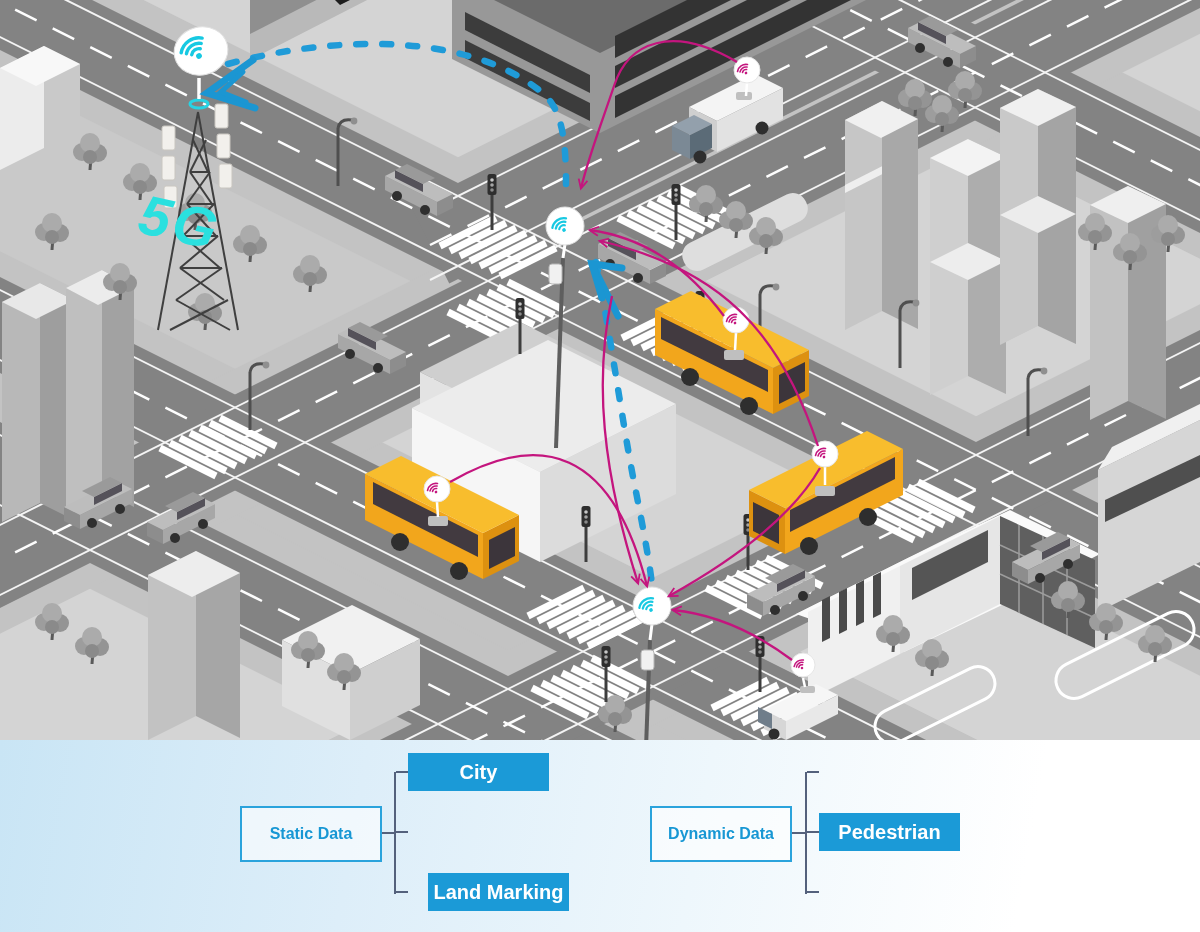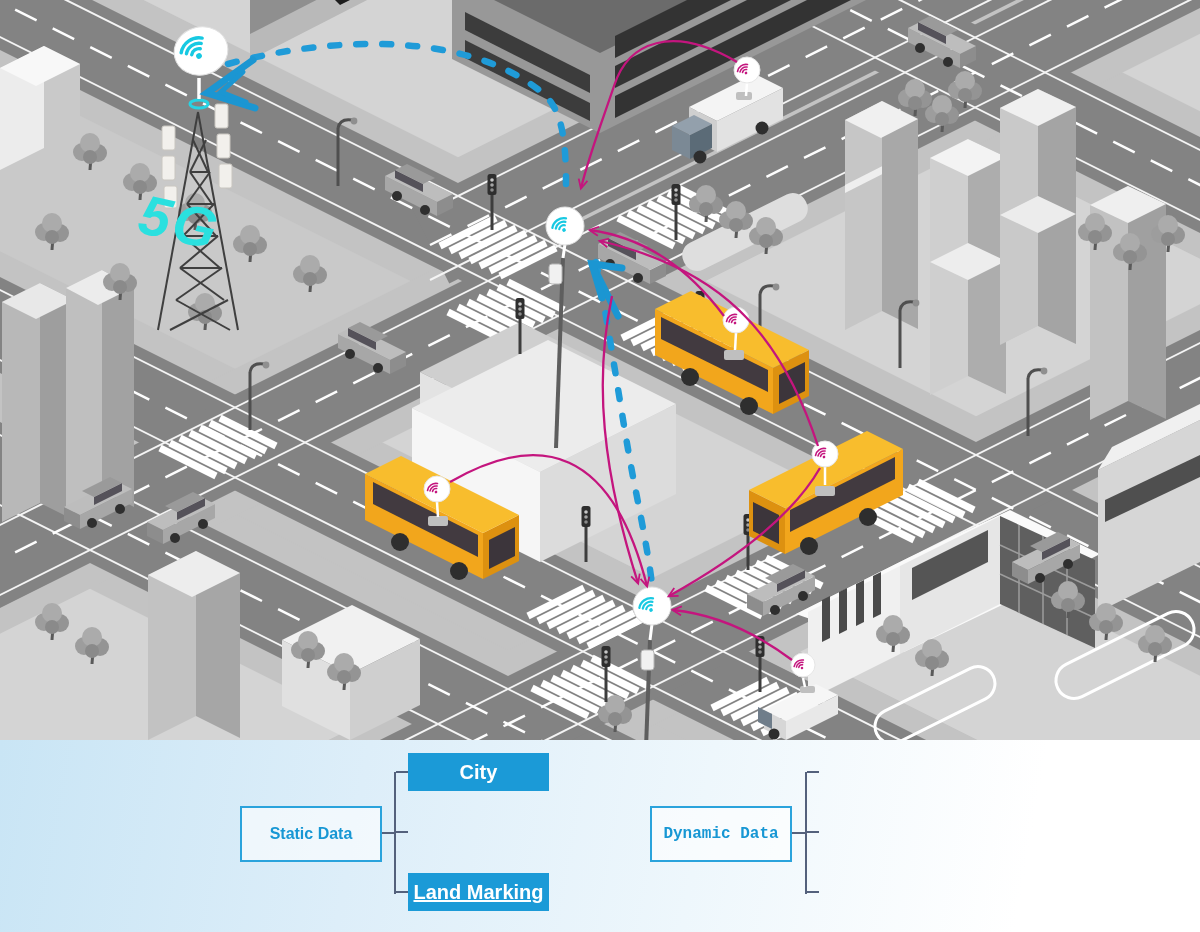--- a/index.html
+++ b/index.html
@@ -499,21 +499,22 @@
 
 <div class="legend">
 
   <div class="group-box" style="left:240px;top:66px;">Static Data</div>
   <div class="conn" style="left:382px;top:92px;width:13px;height:2px;"></div>
   <div class="conn" style="left:394px;top:32px;width:2px;height:122px;"></div>
   <div class="conn" style="left:396px;top:31px;width:12px;height:2px;"></div>
   <div class="conn" style="left:396px;top:91px;width:12px;height:2px;"></div>
   <div class="conn" style="left:396px;top:151px;width:12px;height:2px;"></div>
   <div class="leaf" style="left:408px;top:13px;">City</div>
-  <div class="leaf" style="left:408px;top:133px;text-decoration:underline;">Land Marking</div>
-
-  <div class="group-box" style="left:650px;top:66px;font-family:Liberation Mono, monospace;">Dynamic Data</div>
+  <div class="leaf" style="left:428px;top:133px;">Land Marking</div>
+
+  <div class="group-box" style="left:650px;top:66px;">Dynamic Data</div>
   <div class="conn" style="left:792px;top:92px;width:14px;height:2px;"></div>
   <div class="conn" style="left:805px;top:32px;width:2px;height:122px;"></div>
   <div class="conn" style="left:807px;top:31px;width:12px;height:2px;"></div>
   <div class="conn" style="left:807px;top:91px;width:12px;height:2px;"></div>
   <div class="conn" style="left:807px;top:151px;width:12px;height:2px;"></div>
+  <div class="leaf" style="left:819px;top:73px;">Pedestrian</div>
 </div>
 
 </body></html>

